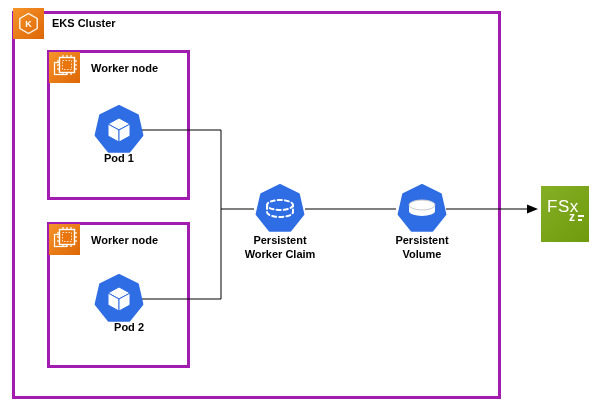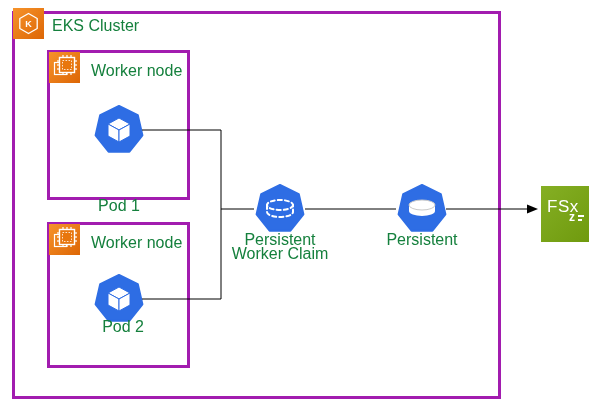--- a/index.html
+++ b/index.html
@@ -2,21 +2,21 @@
 <html><head>
 <meta charset="utf-8">
 <style>
   html,body { margin:0; padding:0; background:#fff; }
   .canvas {
     position:relative; width:602px; height:412px; background:#ffffff;
     font-family:"Liberation Sans", sans-serif; overflow:hidden;
   }
   .group-box { position:absolute; border:3px solid #a21caf; background:transparent; box-sizing:border-box; }
   .icon-sq { position:absolute; width:31px; height:31px; display:block; }
-  .label { position:absolute; font-size:16px; color:#15803d; white-space:nowrap; }
+  .label { position:absolute; font-size:11px; color:#000000; white-space:nowrap;font-weight:bold; }
   .label-center { text-align:center; line-height:14px; }
   .node-svg { position:absolute; display:block; }
   .overlay { position:absolute; left:0; top:0; pointer-events:none; }
   
   .fsx { position:absolute; left:541px; top:186px; width:48px; height:56px;
          background:linear-gradient(135deg,#85AF24 0%,#6F9A0E 100%); }
   .fsx-main { position:absolute; left:6px; top:11px; color:#fff; font-size:17px; letter-spacing:0.5px; }
   .fsx-sub  { position:absolute; left:28px; top:24px; color:#fff; font-size:12px; font-weight:bold; }
   .fsx-bar1 { position:absolute; left:37px; top:29px; width:6px; height:2px; background:#fff; }
   .fsx-bar2 { position:absolute; left:37px; top:33px; width:4px; height:2px; background:#fff; }
@@ -67,21 +67,21 @@
     </svg>
     <div class="label" style="left:41px; top:9px;">Worker node</div>
   </div>
 
   <svg class="node-svg" style="left:94px; top:105px;" width="50" height="50" viewBox="0 0 50 50">
     <polygon points="25,1 43.76,10.03 48.4,30.34 35.42,46.63 14.58,46.63 1.6,30.34 6.24,10.03" fill="#2E6DE4" stroke="#2E6DE4" stroke-width="2" stroke-linejoin="round"></polygon>
     <path d="M25 13 L36 19 L25 25 L14 19 Z" fill="#ffffff" stroke="#2E6DE4" stroke-width="1"></path>
     <path d="M14 19 L14 31 L25 37 L25 25 Z" fill="#ffffff" stroke="#2E6DE4" stroke-width="1"></path>
     <path d="M36 19 L36 31 L25 37 L25 25 Z" fill="#ffffff" stroke="#2E6DE4" stroke-width="1"></path>
   </svg>
-  <div class="label label-center" style="left:94px; top:151px; width:50px;margin-top:48px;">Pod 1</div>
+  <div class="label label-center" style="left:94px; top:151px; width:50px;">Pod 1</div>
 
   <div class="group-box" style="left:47px; top:222px; width:143px; height:146px;">
     <svg class="icon-sq" style="left:-1px; top:-1px;" viewBox="0 0 31 31">
       <rect x="0" y="0" width="31" height="31" fill="url(#gradOrange)"></rect>
       <rect x="5.5" y="10.5" width="12" height="12" fill="none" stroke="#ffffff" stroke-width="1.2"></rect>
       <rect x="10.5" y="5.5" width="15" height="15" fill="#E8760D" stroke="#ffffff" stroke-width="1.4"></rect>
       <rect x="13.5" y="8.5" width="9" height="9" fill="none" stroke="#ffffff" stroke-width="0.8" stroke-dasharray="1.6,1.4"></rect>
       <g stroke="#ffffff" stroke-width="1.2">
         <line x1="14" y1="3" x2="14" y2="5.5"></line>
           <line x1="18" y1="3" x2="18" y2="5.5"></line>
@@ -120,20 +120,21 @@
     <div>Worker Claim</div>
   </div>
 
   <svg class="node-svg" style="left:397px; top:184px;" width="50" height="50" viewBox="0 0 50 50">
     <polygon points="25,1 43.76,10.03 48.4,30.34 35.42,46.63 14.58,46.63 1.6,30.34 6.24,10.03" fill="#2E6DE4" stroke="#2E6DE4" stroke-width="2" stroke-linejoin="round"></polygon>
     <path d="M12 21 L12 27 A13 5 0 0 0 38 27 L38 21 Z" fill="#ffffff"></path>
     <ellipse cx="25" cy="21" rx="13" ry="5" fill="#ffffff" stroke="#c9c9c9" stroke-width="1"></ellipse>
   </svg>
   <div class="label label-center" style="left:372px; top:233px; width:100px;">
     <div>Persistent</div>
+    <div>Volume</div>
   </div>
 
   <div class="fsx">
     <span class="fsx-main">FSx</span>
     <span class="fsx-sub">z</span>
     <div class="fsx-bar1"></div>
     <div class="fsx-bar2"></div>
   </div>
 
   <svg class="overlay" width="602" height="412">

